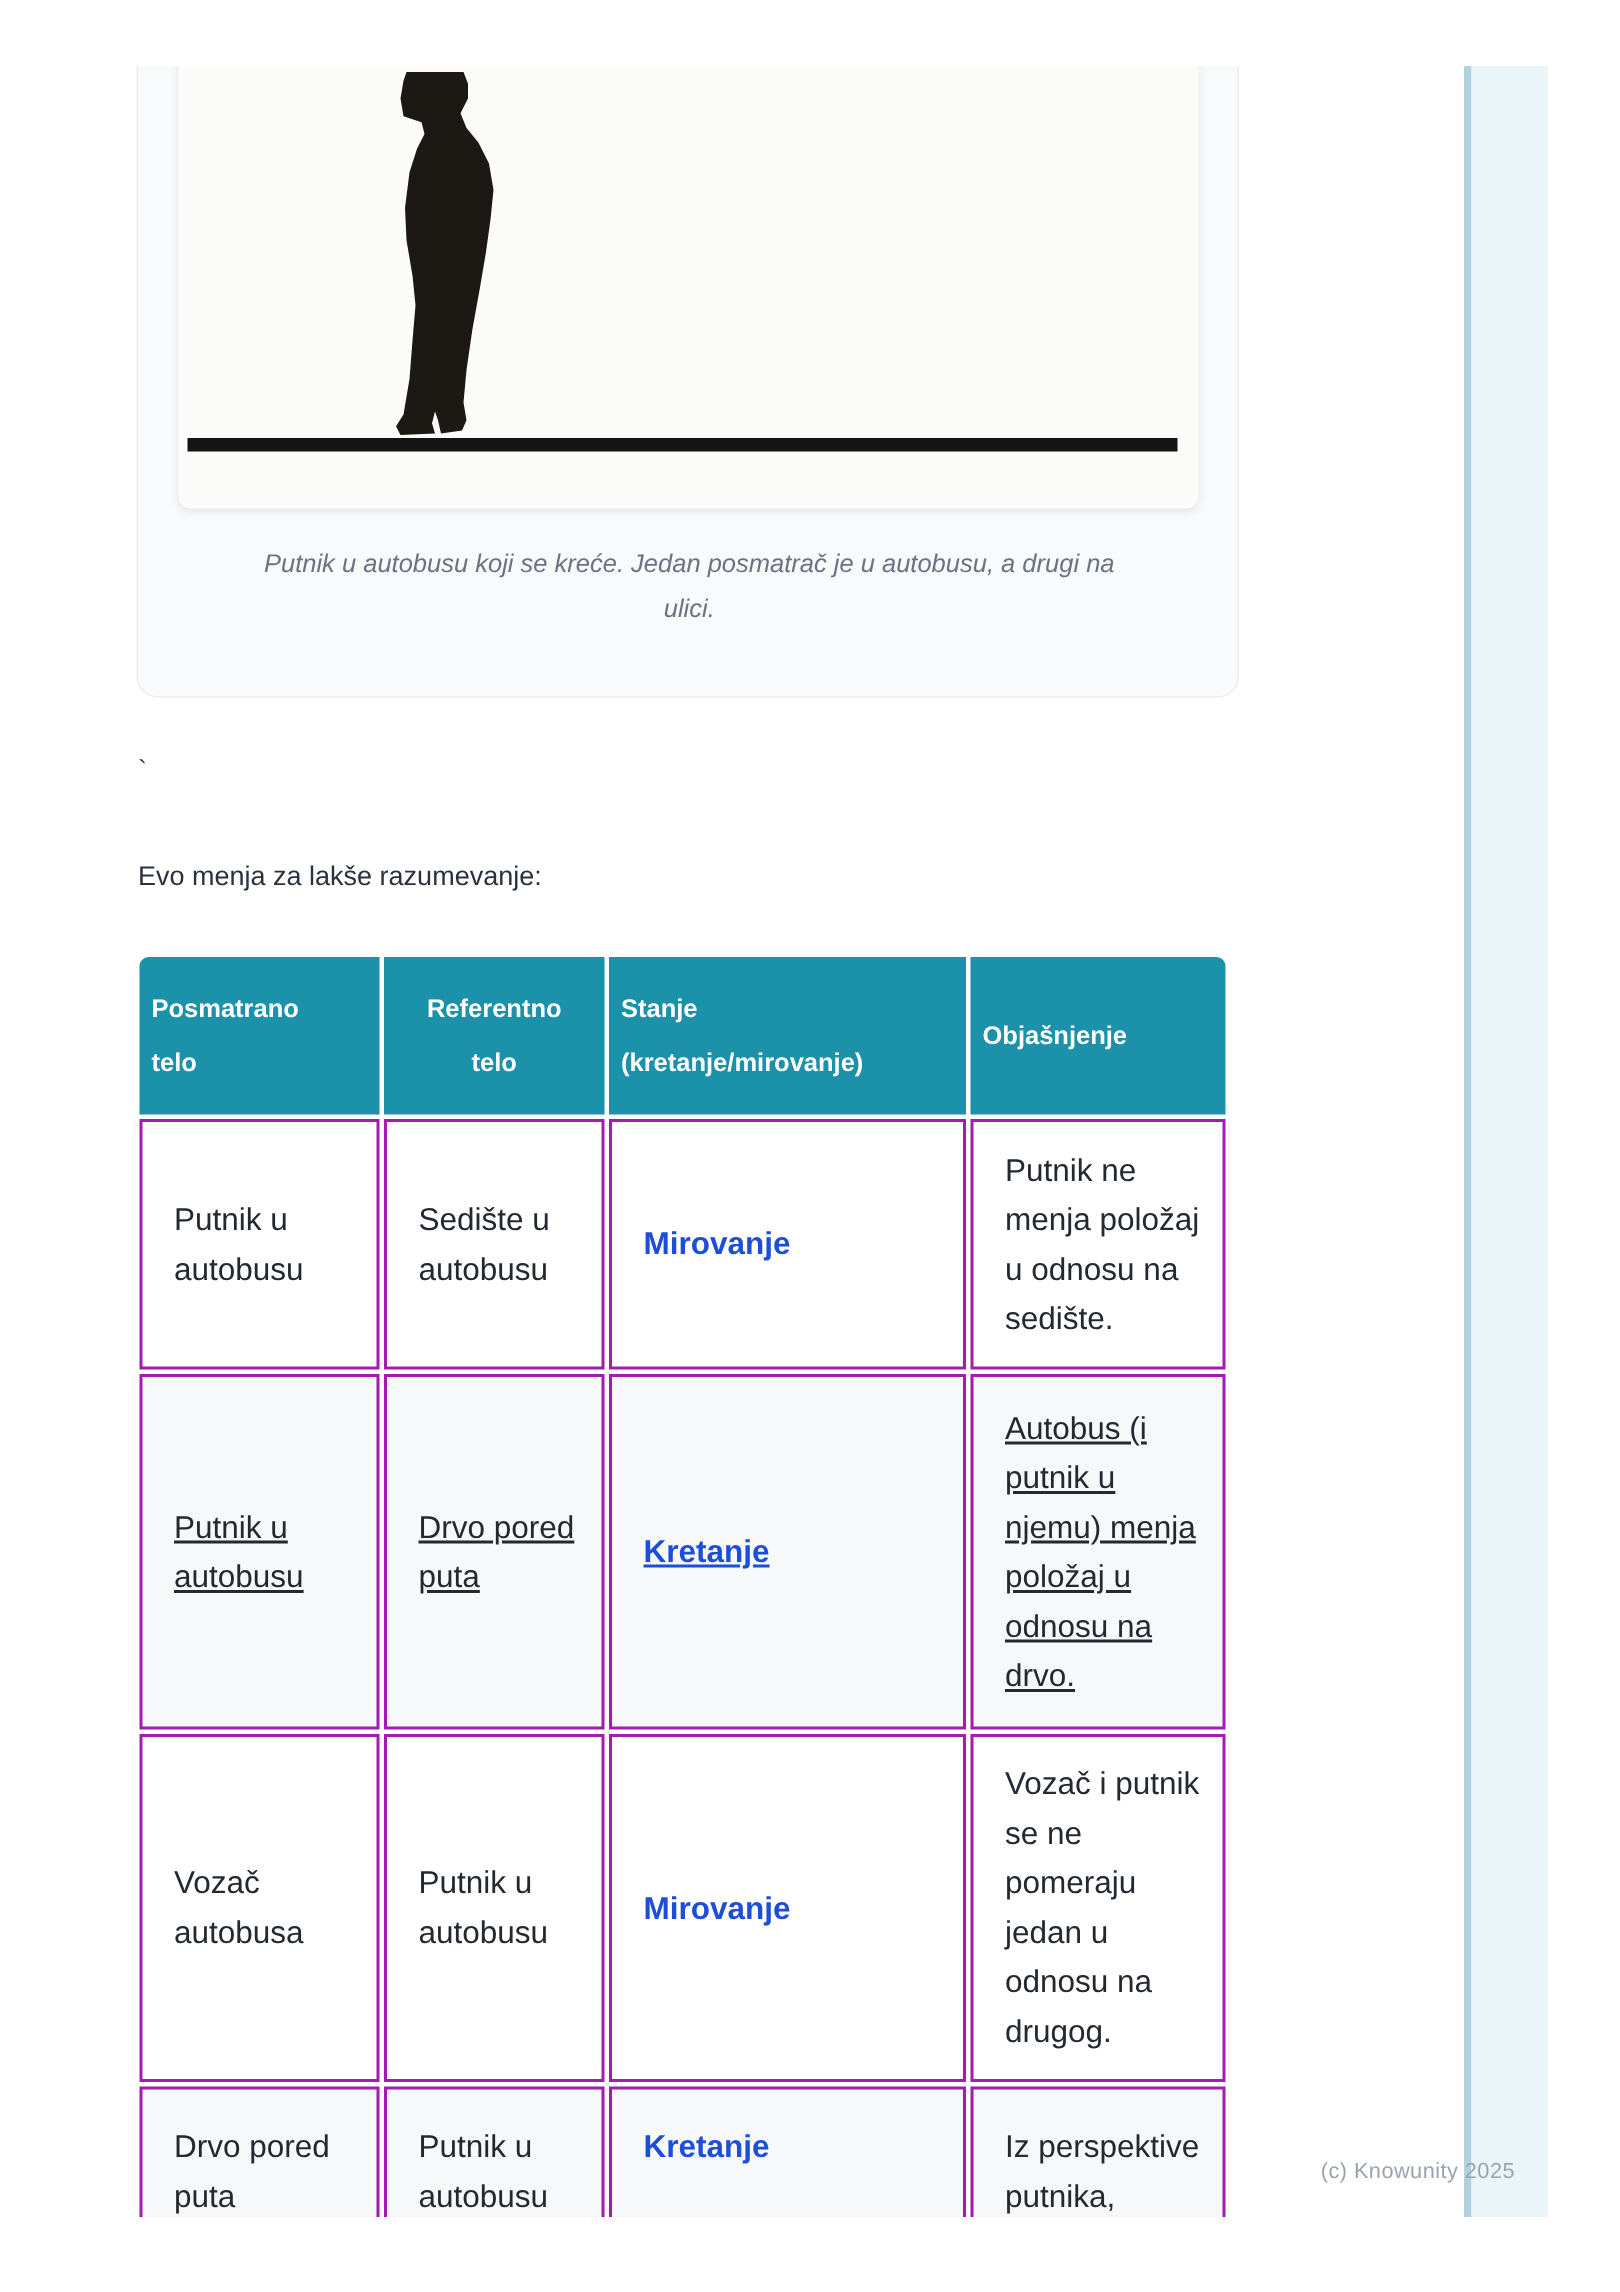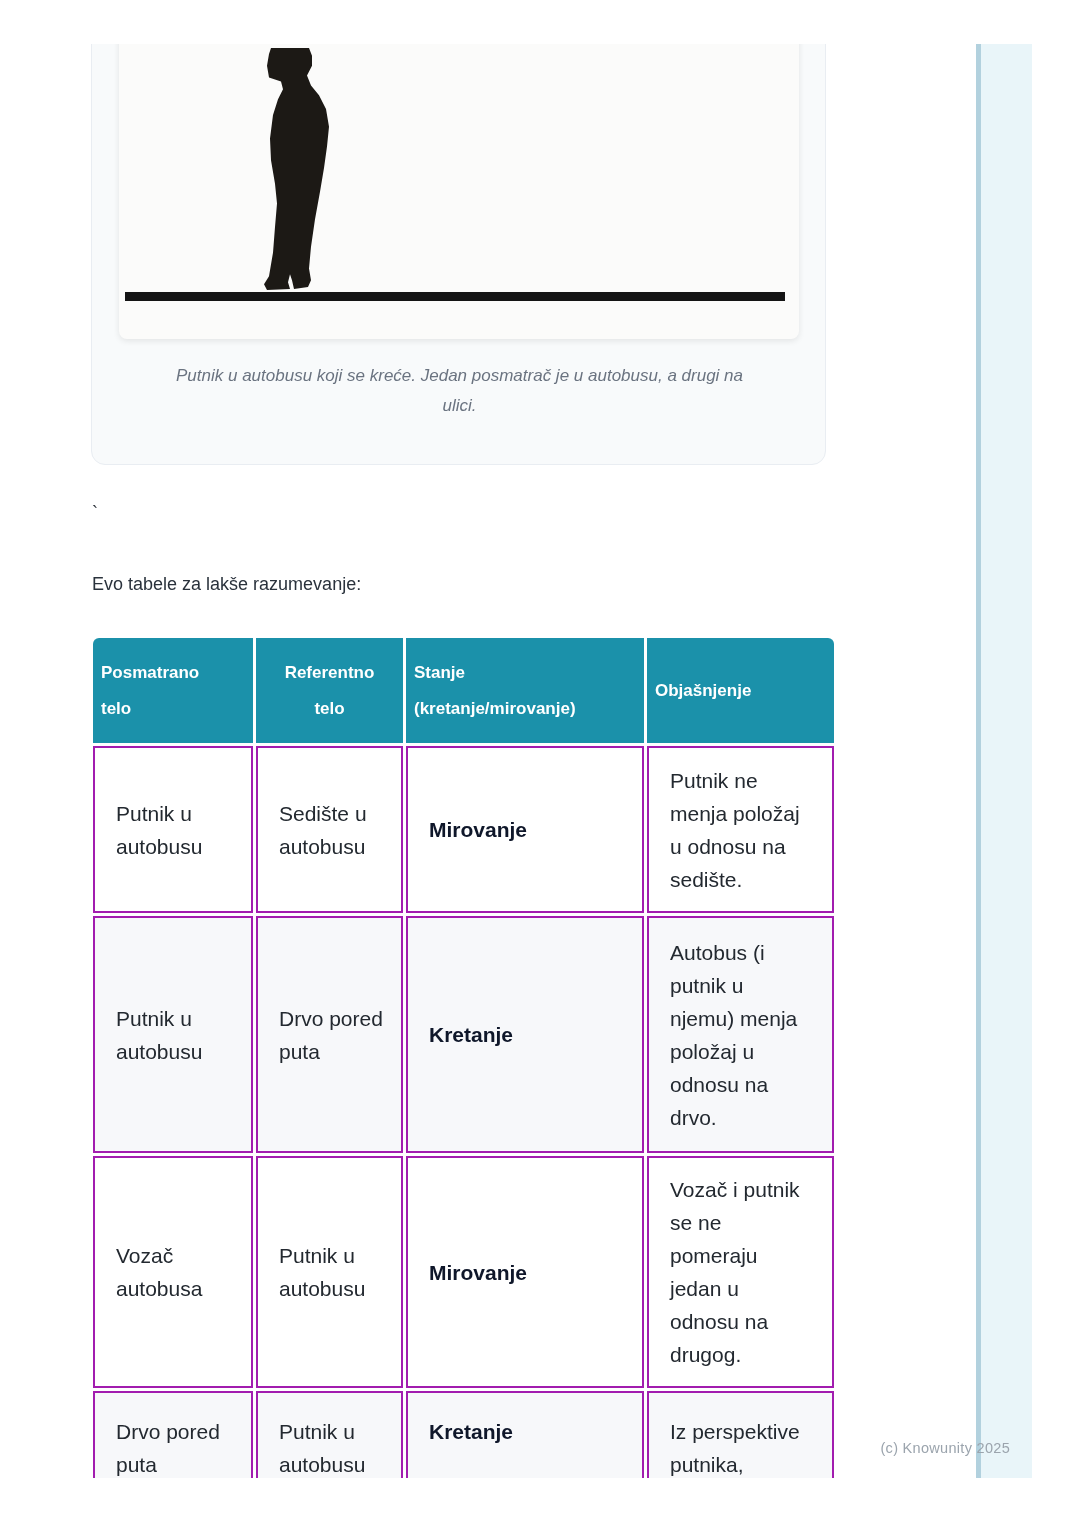--- a/index.html
+++ b/index.html
@@ -43,32 +43,32 @@
   .data-table th{
     background:#1b91aa;color:#ffffff;
     font-size:17px;font-weight:700;line-height:36px;
     text-align:left;vertical-align:middle;
     padding:0 8px 0 8px;height:105px;
     white-space:pre-line;
   }
   .data-table th.c0{width:160px;border-top-left-radius:6px;box-sizing:border-box;}
   .data-table th.c1{width:147px;box-sizing:border-box;text-align:center;}
   .data-table th.c2{width:238px;box-sizing:border-box;}
-  .data-table th.c3{width:187px;border-top-right-radius:6px;box-sizing:border-box;}
+  .data-table th.c3{width:170px;border-top-right-radius:6px;box-sizing:border-box;}
   .data-table td{
     background:#ffffff;border:2px solid #a21caf;
     font-size:21px;line-height:33px;color:#232930;
     text-align:left;vertical-align:middle;
     padding:6px 8px 6px 21px;
     white-space:pre-line;box-sizing:border-box;
   }
   .data-table tr.alt td{background:#f7f8fa;}
-  .data-table td.state{font-weight:700;color:#0f172a;}
+  .data-table td.state{font-weight:700;color:#1d4ed8;}
   .data-table tr.r0 td{height:167px;}
-  .data-table tr.r1 td{height:237px;}
+  .data-table tr.r1 td{height:237px;text-decoration:underline;}
   .data-table tr.r2 td{height:232px;}
   .data-table tr.r3 td{height:150px;vertical-align:top;padding-top:22px;}
   
   .watermark{
     position:absolute;top:1440px;right:70px;
     font-size:14.5px;color:#9ba4ad;letter-spacing:0.3px;z-index:6;text-align:right;
   }
   
   .top-band{position:absolute;left:0;top:0;width:1080px;height:44px;background:#ffffff;z-index:10;}
   .bottom-band{position:absolute;left:0;top:1478px;width:1080px;height:50px;background:#ffffff;z-index:10;}
@@ -92,21 +92,21 @@
           L26 42 L24 34 L12 30 L10 18 L12 6 Z"></path>
       </svg>
       <div class="ground-line"></div>
     </div>
     <div class="caption">Putnik u autobusu koji se kreće. Jedan posmatrač je u autobusu, a drugi na
 ulici.</div>
   </div>
 
   <div class="backtick">`</div>
 
-  <div class="intro">Evo tabele za lakše razumevanje:</div>
+  <div class="intro">Evo menja za lakše razumevanje:</div>
 
   <table class="data-table">
     <thead>
       <tr>
         <th class="c0">Posmatrano
 telo</th>
         <th class="c1">Referentno
 telo</th>
         <th class="c2">Stanje
 (kretanje/mirovanje)</th>

